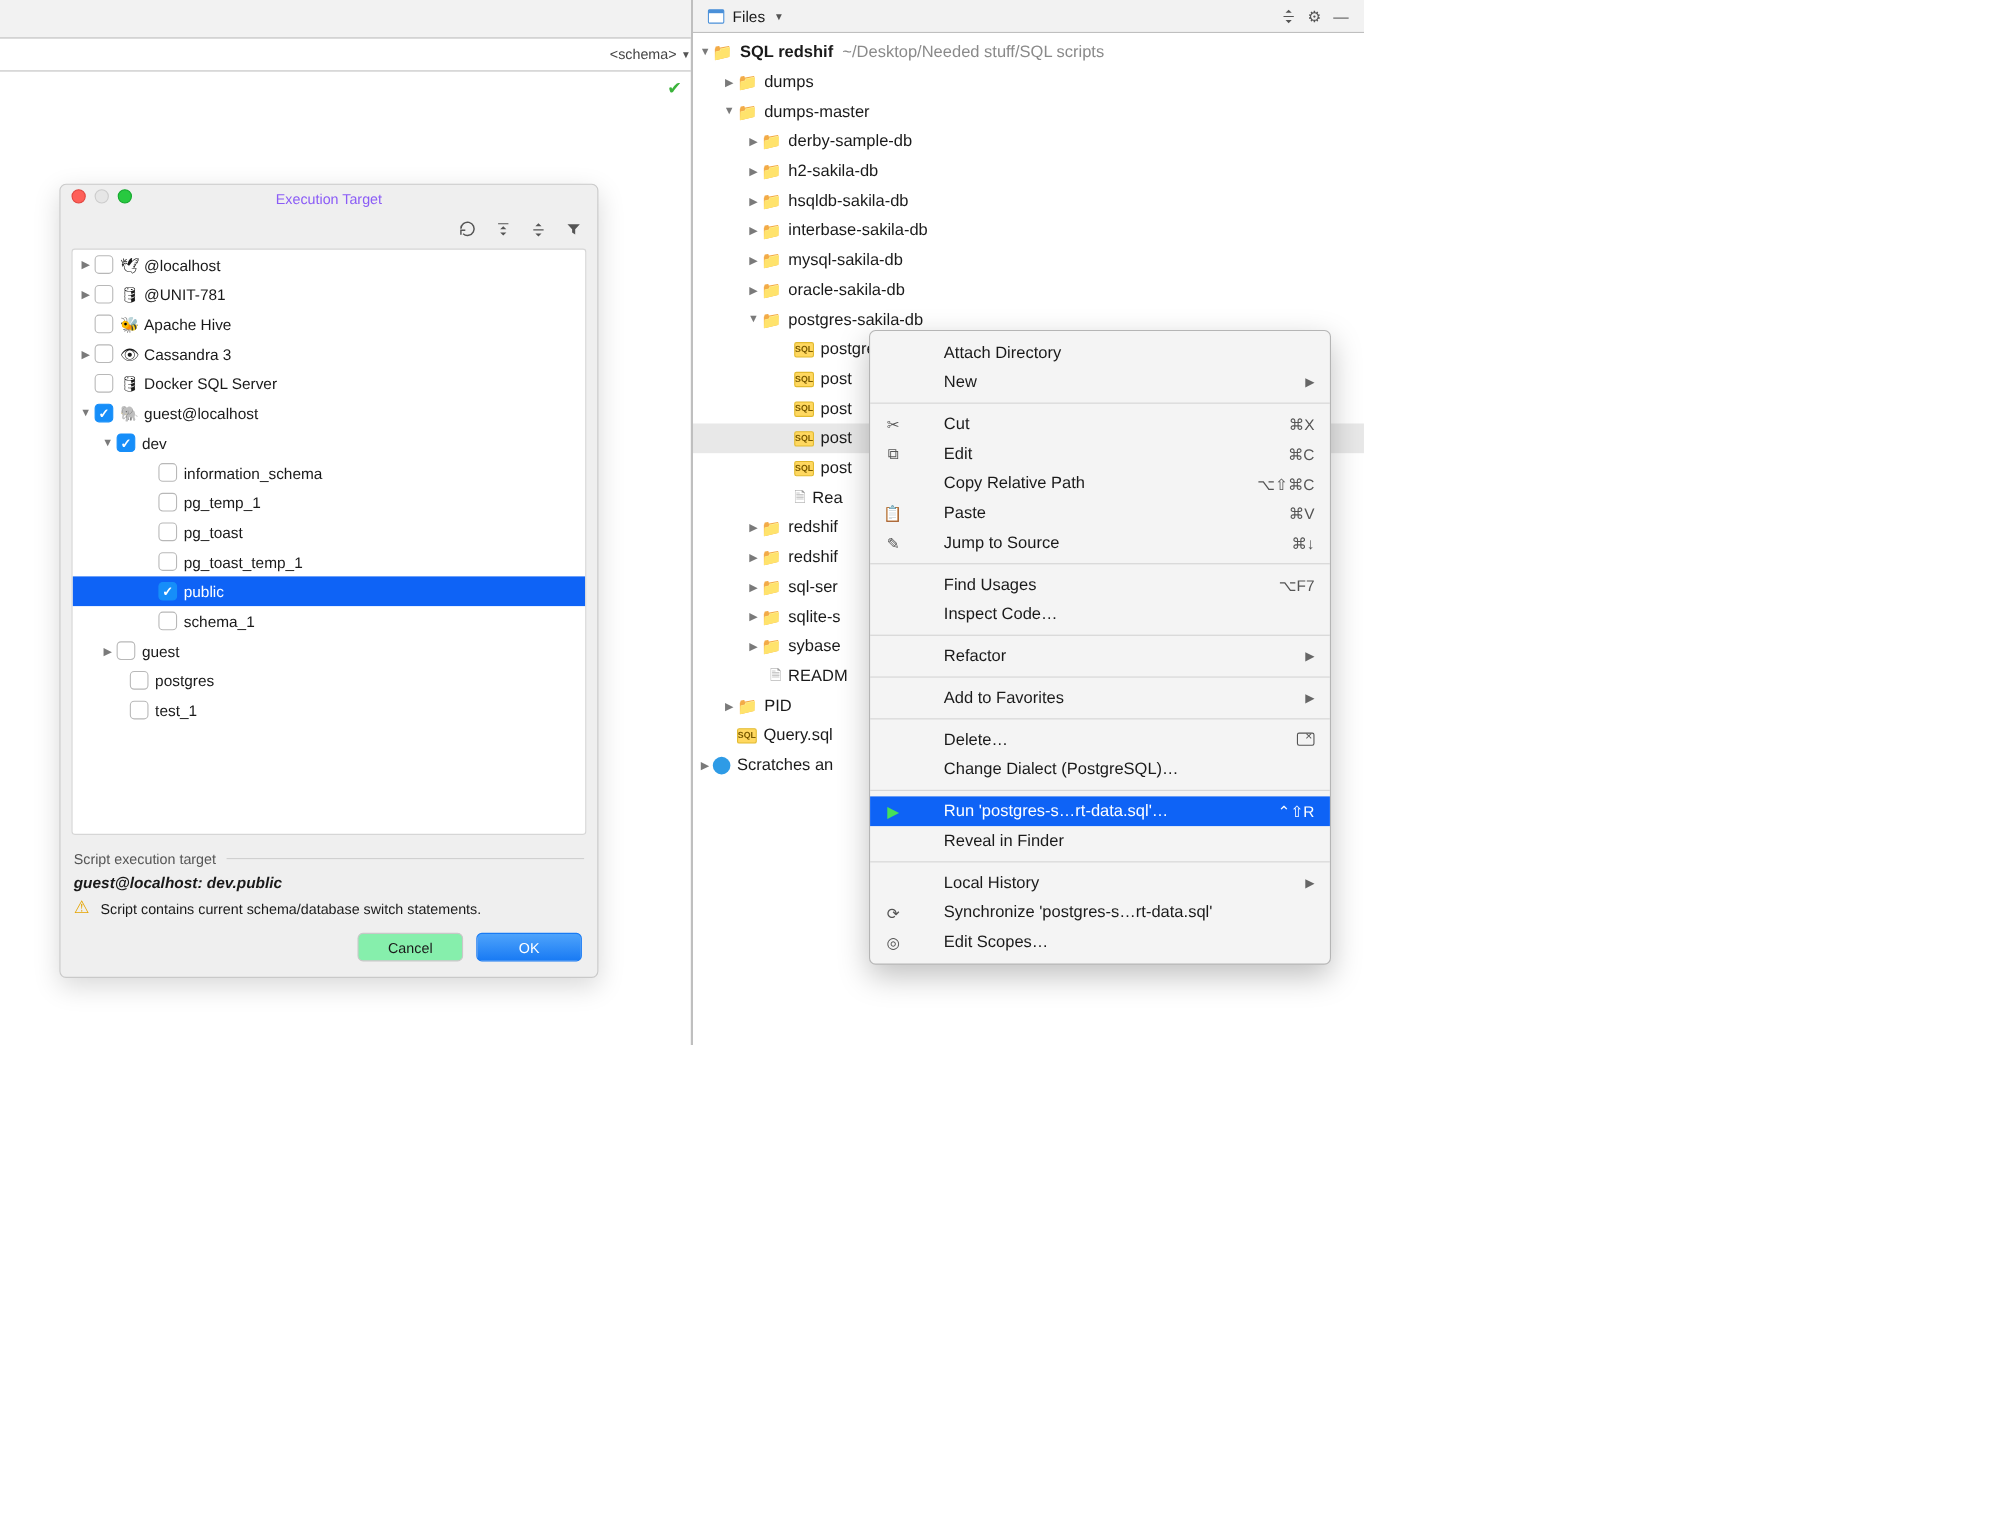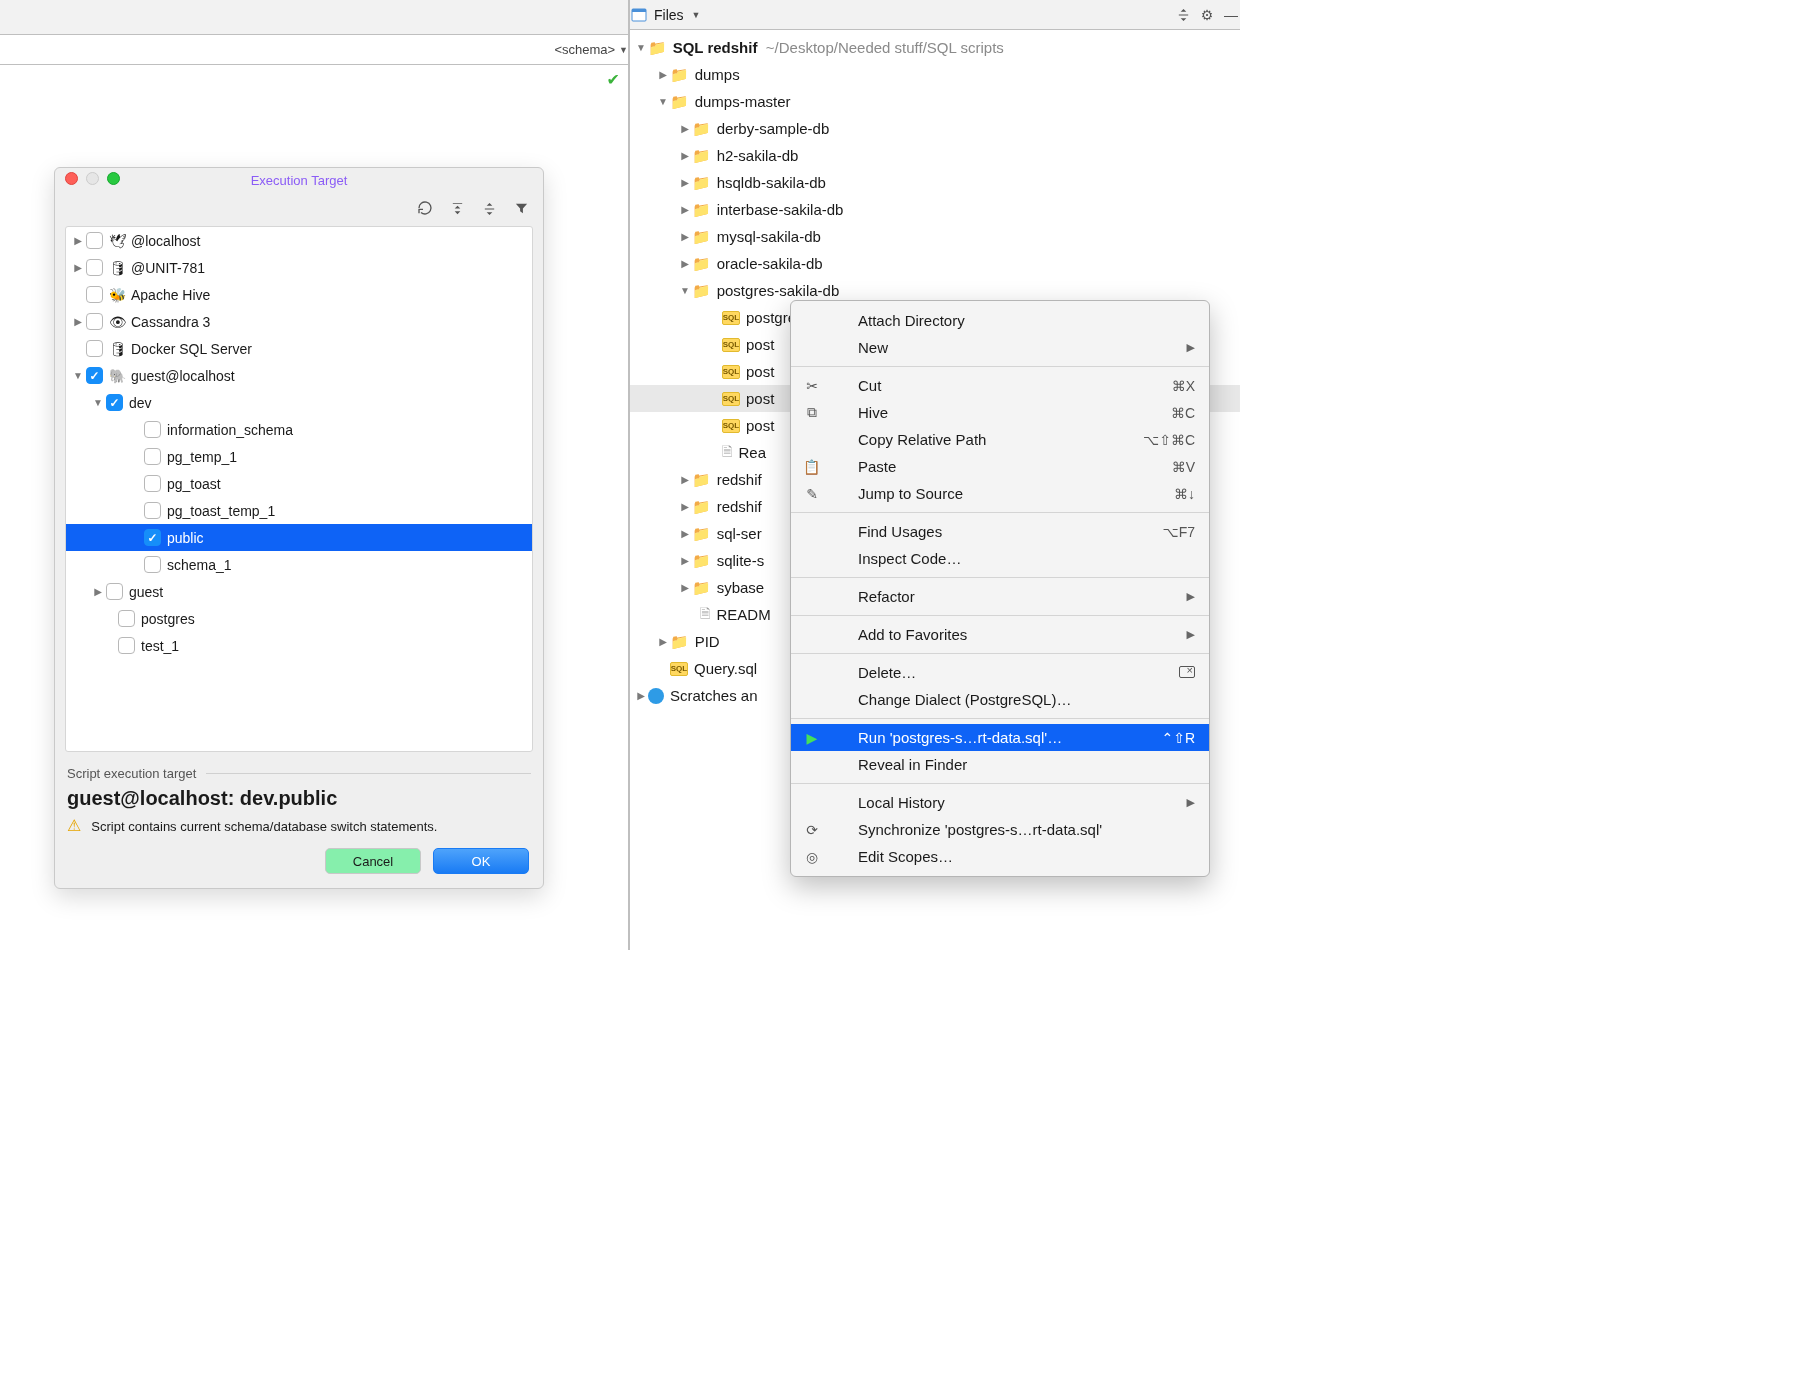--- a/index.html
+++ b/index.html
@@ -125,21 +125,21 @@
   .indent   { display:inline-block; }
   .i1{width:20px}.i2{width:44px}.i3{width:70px}
 
   .section-label {
     padding: 4px 12px 4px 12px;
     color: #555; font-size: 13px;
     display: flex; align-items: center; justify-content: flex-end;
   }
   .section-label .line { flex:1; height:1px; background:#d0d0d0; margin-left:10px; }
 
-  .target-path { padding: 2px 12px; font-weight: 600; font-size: 20px; }
+  .target-path { padding: 2px 12px; font-weight: 600; font-size: 14px; font-style: italic; }
   .warn-row {
     display: flex; align-items: flex-start;
     padding: 6px 12px 0 12px;
     gap: 10px; font-size: 13px; line-height: 1.35;
   }
   .warn-tri { color:#e5a400; font-size:16px; line-height:1; }
 
   .dialog-buttons {
     display: flex; justify-content: flex-end; gap: 12px;
     padding: 12px 14px 14px 0;
@@ -160,21 +160,21 @@
     flex: 1; height: 100%;
     background: #fff;
     display: flex; flex-direction: column;
     position: relative;
   }
   .panel-header {
     height: 30px;
     background: var(--bg);
     border-bottom: 1px solid var(--border);
     display: flex; align-items: center;
-    padding: 0 0;
+    padding: 0 12px;
     gap: 6px;
   }
   .panel-header .title { font-size: 14px; }
   .panel-header .ddarr { font-size: 9px; color: #555; margin-left:2px; }
   .panel-header .spacer { flex:1; }
   .hdr-icon { width:18px; height:18px; display:inline-flex; align-items:center; justify-content:center; color:#555; }
 
   .file-tree {
     flex: 1; overflow: hidden;
     padding-top: 4px;
@@ -550,21 +550,21 @@
           <span class="arr">▶</span>
         </div>
       <div class="ctx-sep"></div>
       <div class="ctx-row">
           <span class="ic">✂</span>
           <span class="lbl">Cut</span>
           <span class="sc">⌘X</span>
         </div>
       <div class="ctx-row">
           <span class="ic">⧉</span>
-          <span class="lbl">Hive</span>
+          <span class="lbl">Edit</span>
           <span class="sc">⌘C</span>
         </div>
       <div class="ctx-row">
           <span class="ic"></span>
           <span class="lbl">Copy Relative Path</span>
           <span class="sc">⌥⇧⌘C</span>
         </div>
       <div class="ctx-row">
           <span class="ic">📋</span>
           <span class="lbl">Paste</span>

